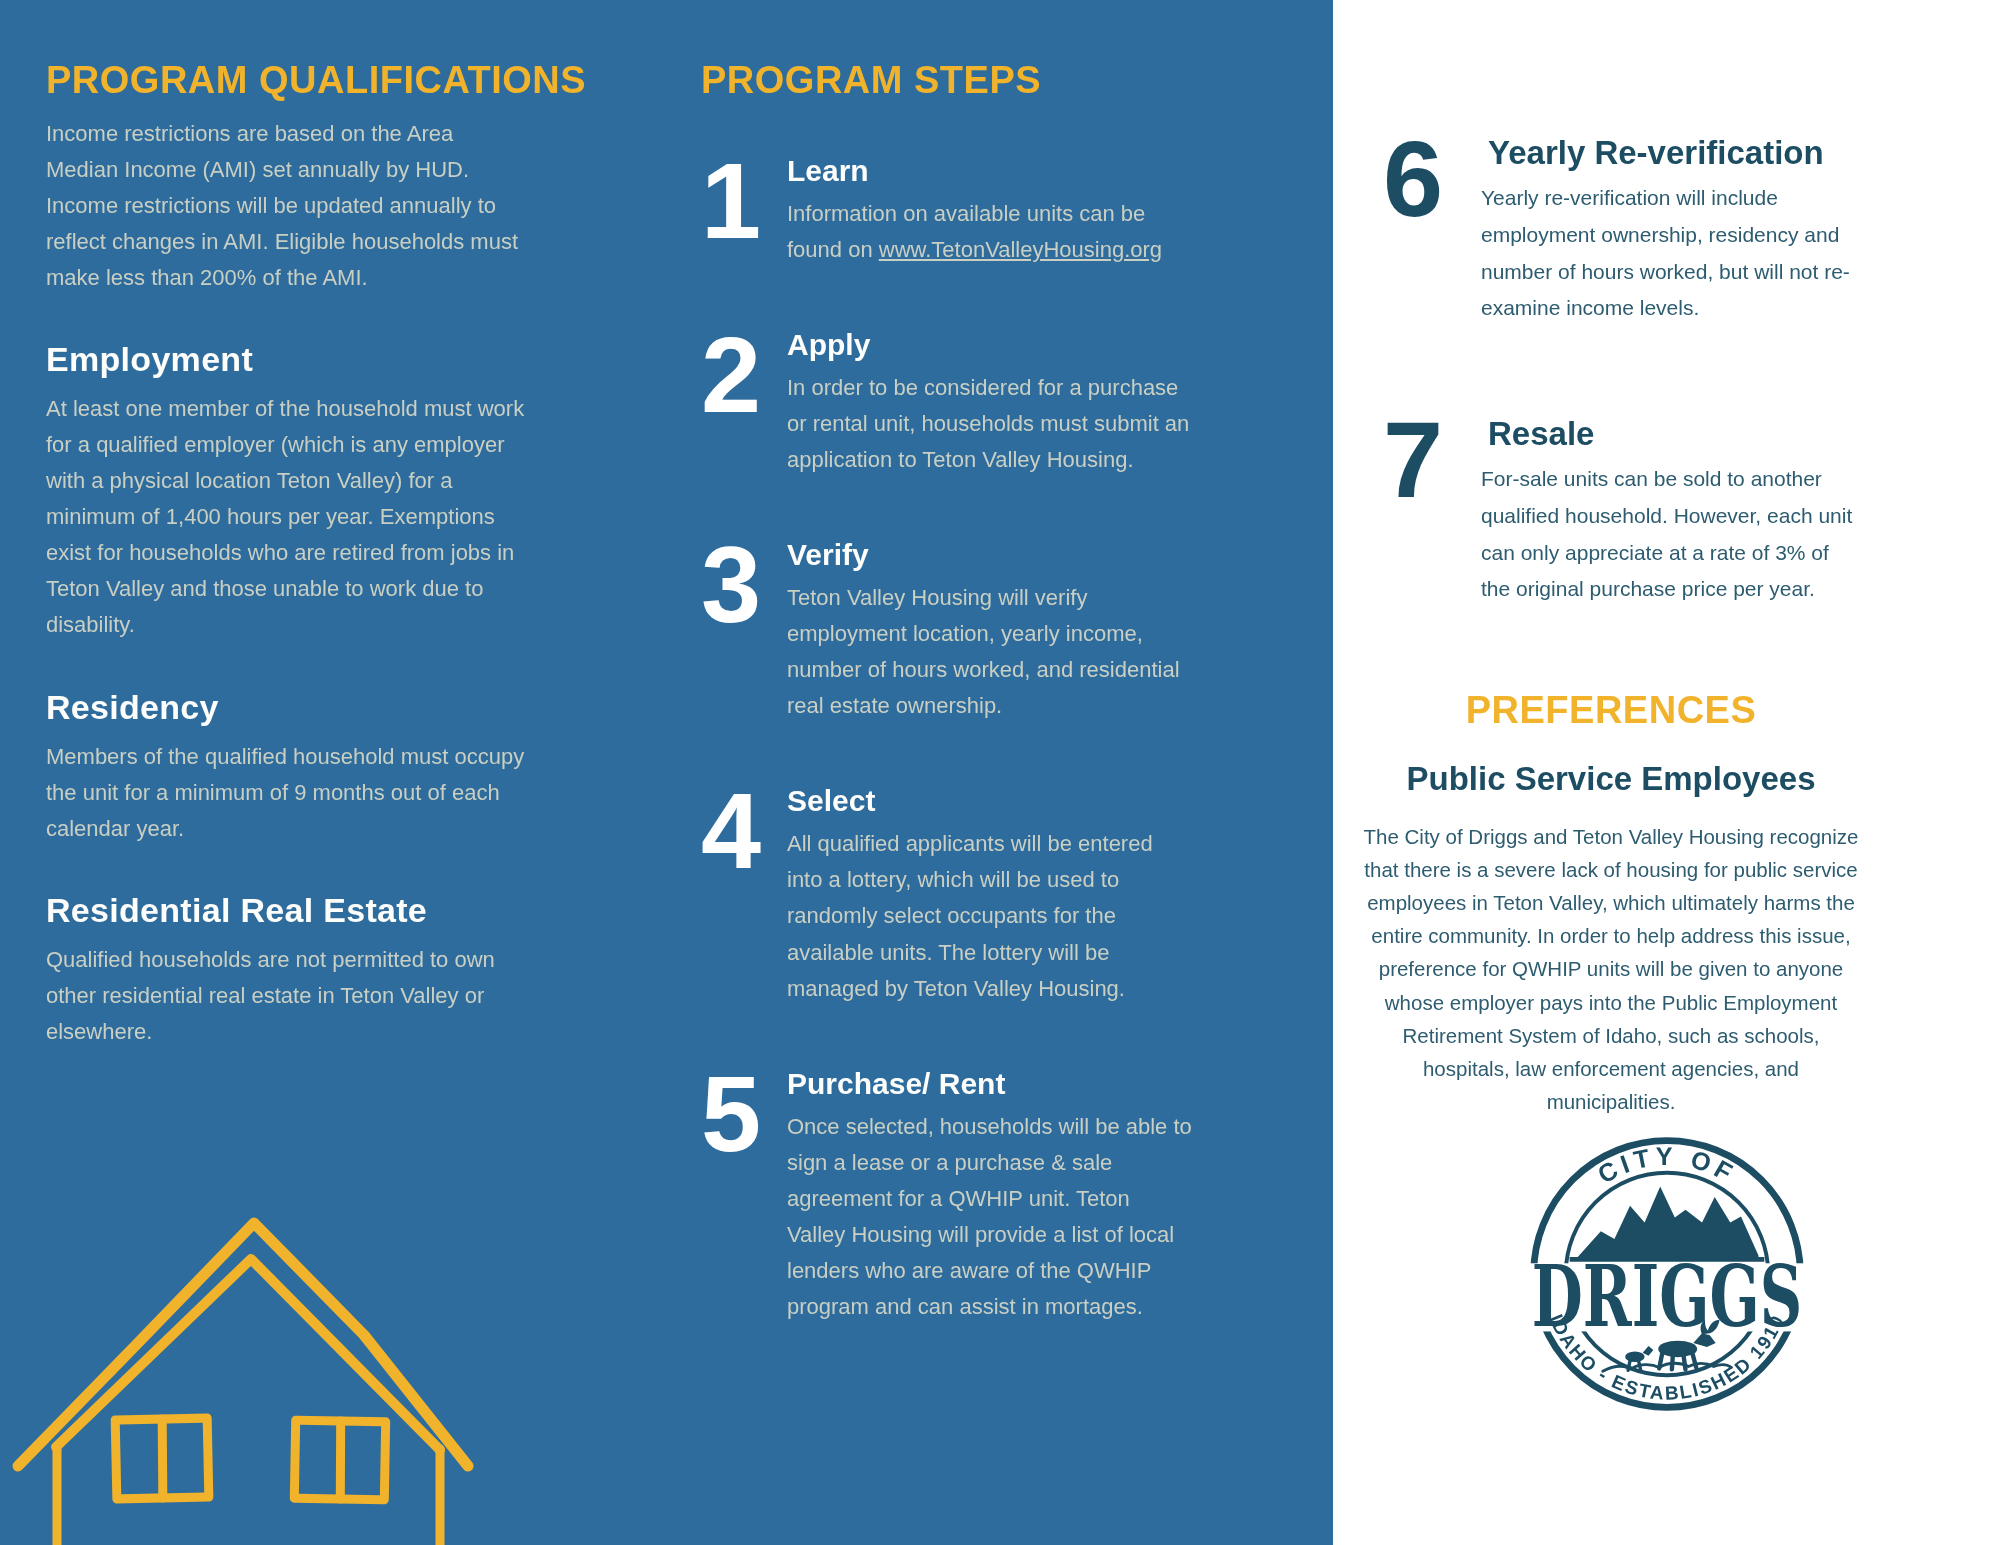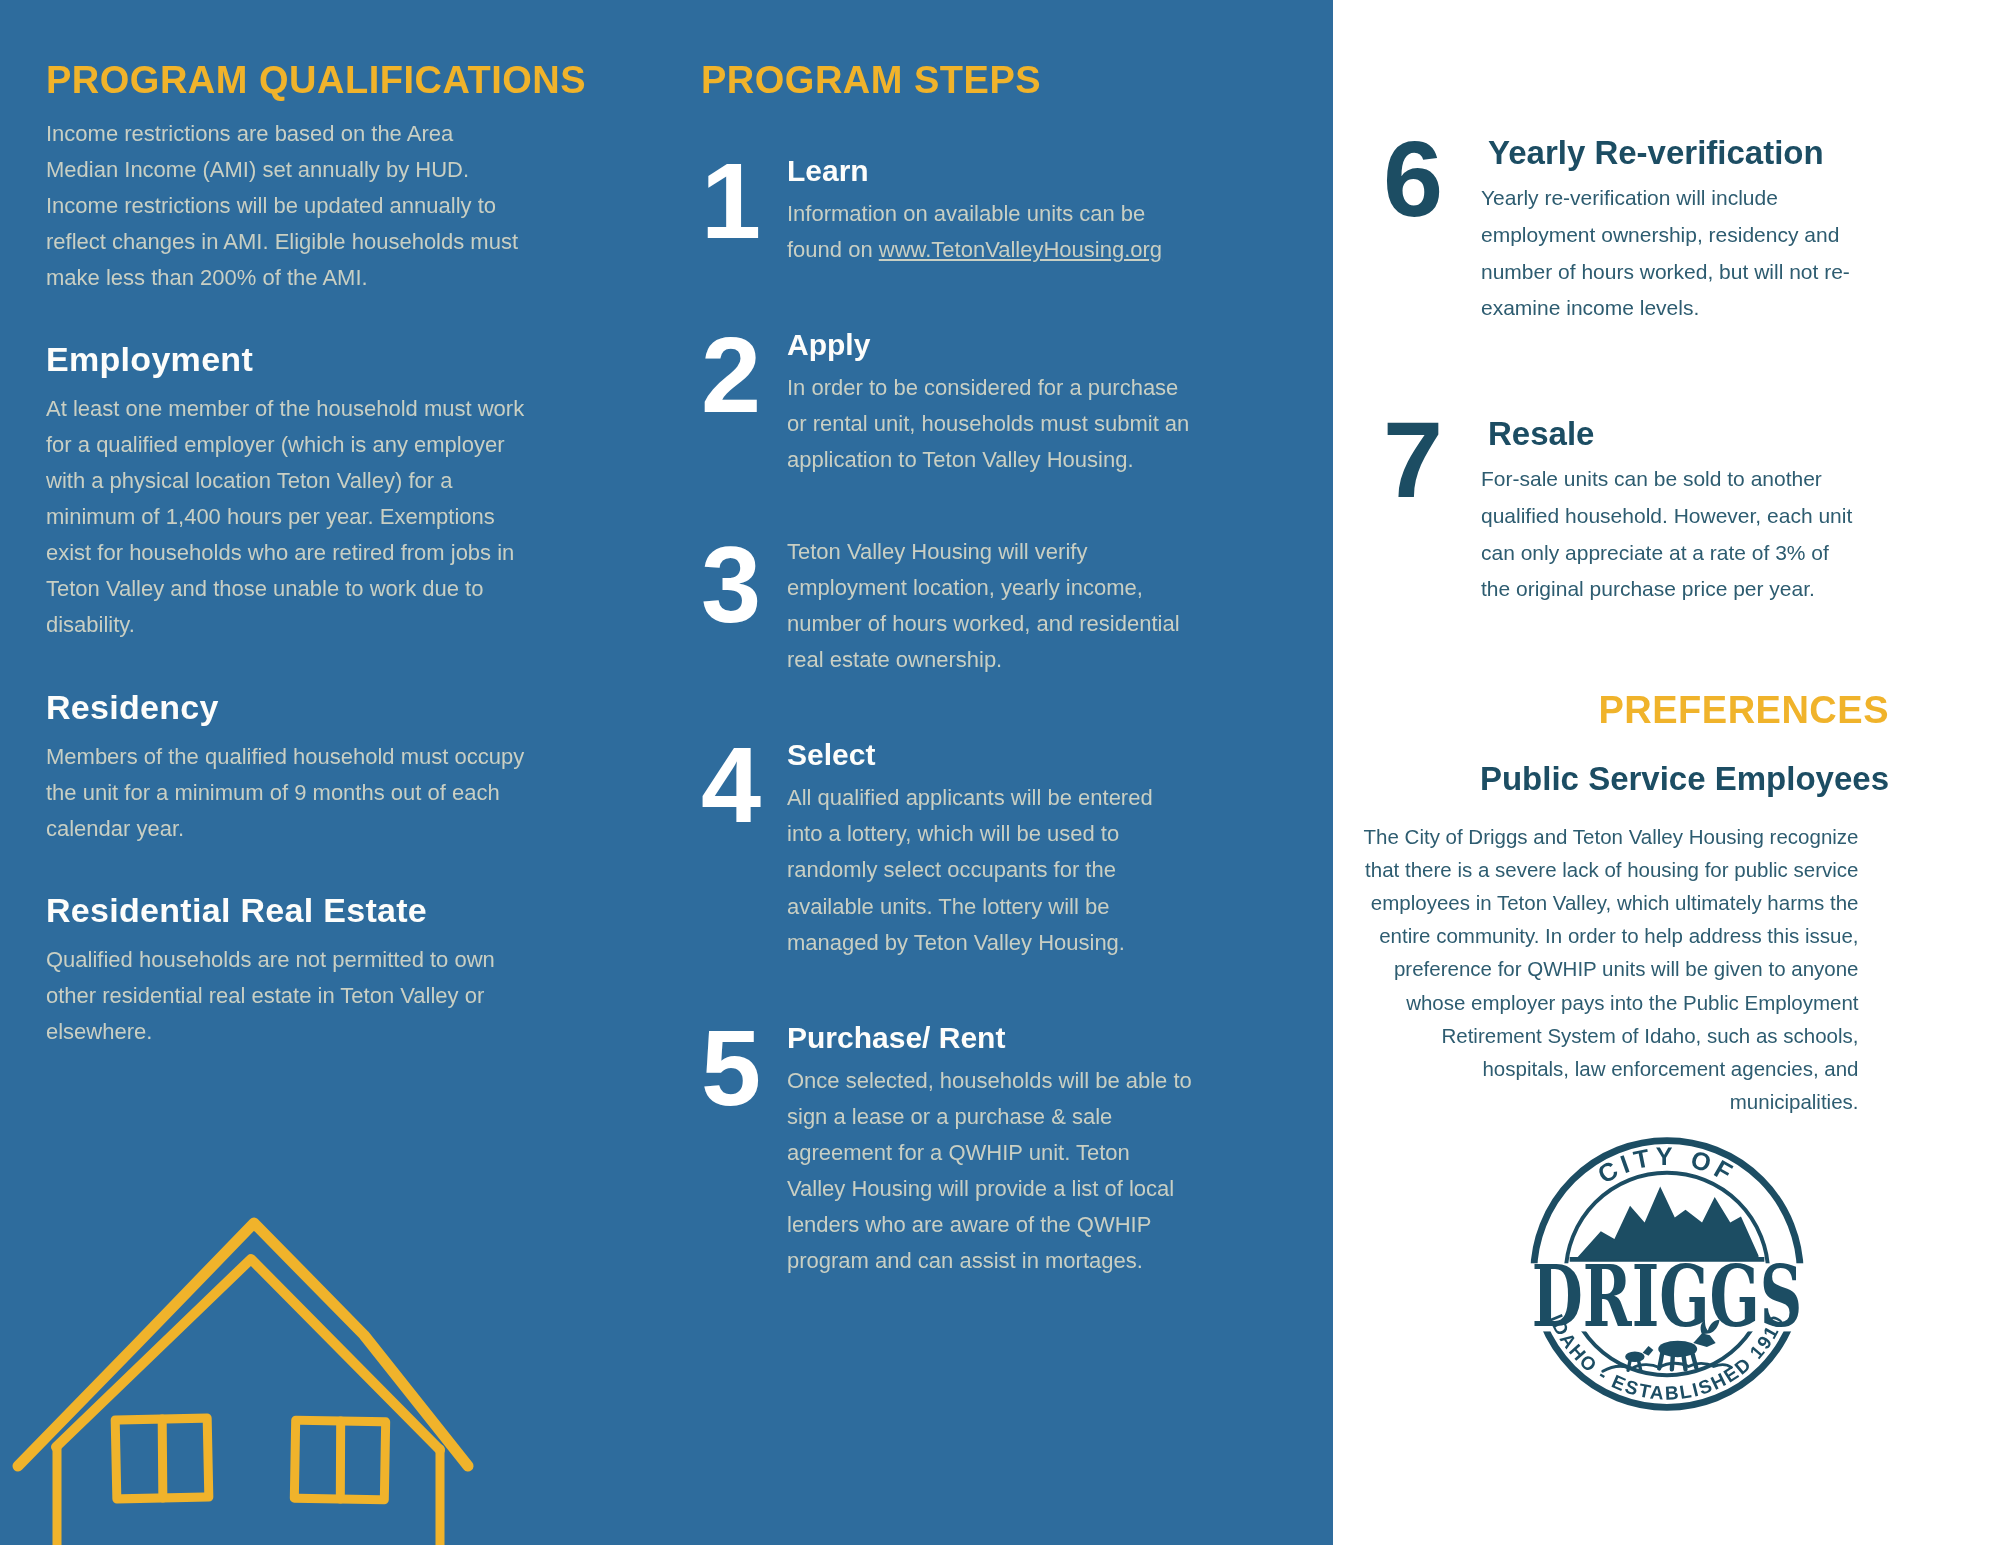--- a/index.html
+++ b/index.html
@@ -32,21 +32,21 @@
 
   
   .col-right{position:absolute;left:1333px;top:0;width:667px;height:1545px}
   .stepR{display:flex;padding-left:50px;margin-top:128px}
   .stepR .num{color:var(--dark-teal);width:92px;letter-spacing:-1px}
   .stepR .sc{padding-left:6px}
   .stepR h3{margin:6px 7px 8px;font-size:33px;color:var(--dark-teal);font-weight:700}
   .stepR p{margin:0;font-size:21px;line-height:1.75;color:var(--dark-body);max-width:375px}
   .stepR.second{margin-top:82px}
 
-  .prefs{margin-top:80px;width:556px;text-align:right}
+  .prefs{margin-top:80px;width:556px;text-align:center}
   .prefs h2{font-size:33px;color:var(--dark-teal);margin:26px 0 0;font-weight:700}
   .prefs p{font-size:20.5px;color:var(--dark-body);line-height:1.62;margin:22px auto 0;width:495px}
 
   .seal-wrap{margin-top:10px;width:667px;text-align:center}
   .seal{width:292px;height:292px;color:var(--dark-teal);display:inline-block}
   .arc-top{font-family:"Liberation Sans",sans-serif;font-size:26px;font-weight:700;letter-spacing:5px;fill:currentColor}
   .arc-bot{font-family:"Liberation Sans",sans-serif;font-size:19.5px;font-weight:700;letter-spacing:2px;fill:currentColor}
   .driggs{font-family:"DejaVu Serif",serif;font-weight:700;font-size:86px;fill:currentColor}
 </style>
 </head>
@@ -104,20 +104,21 @@
         <div class="num">2</div>
         <div class="sc">
           <h3>Apply</h3>
           <p>In order to be considered for a purchase or rental unit, households must submit an application to Teton Valley Housing.</p>
         </div>
       </div>
 
       <div class="step">
         <div class="num">3</div>
         <div class="sc">
+          <h3>Verify</h3>
           <p>Teton Valley Housing will verify employment location, yearly income,  number of hours worked, and residential real estate ownership.</p>
         </div>
       </div>
 
       <div class="step">
         <div class="num">4</div>
         <div class="sc">
           <h3>Select</h3>
           <p>All qualified applicants will be entered into a lottery, which will be used to randomly select occupants for the available units. The lottery will be managed by Teton Valley Housing.</p>
         </div>

